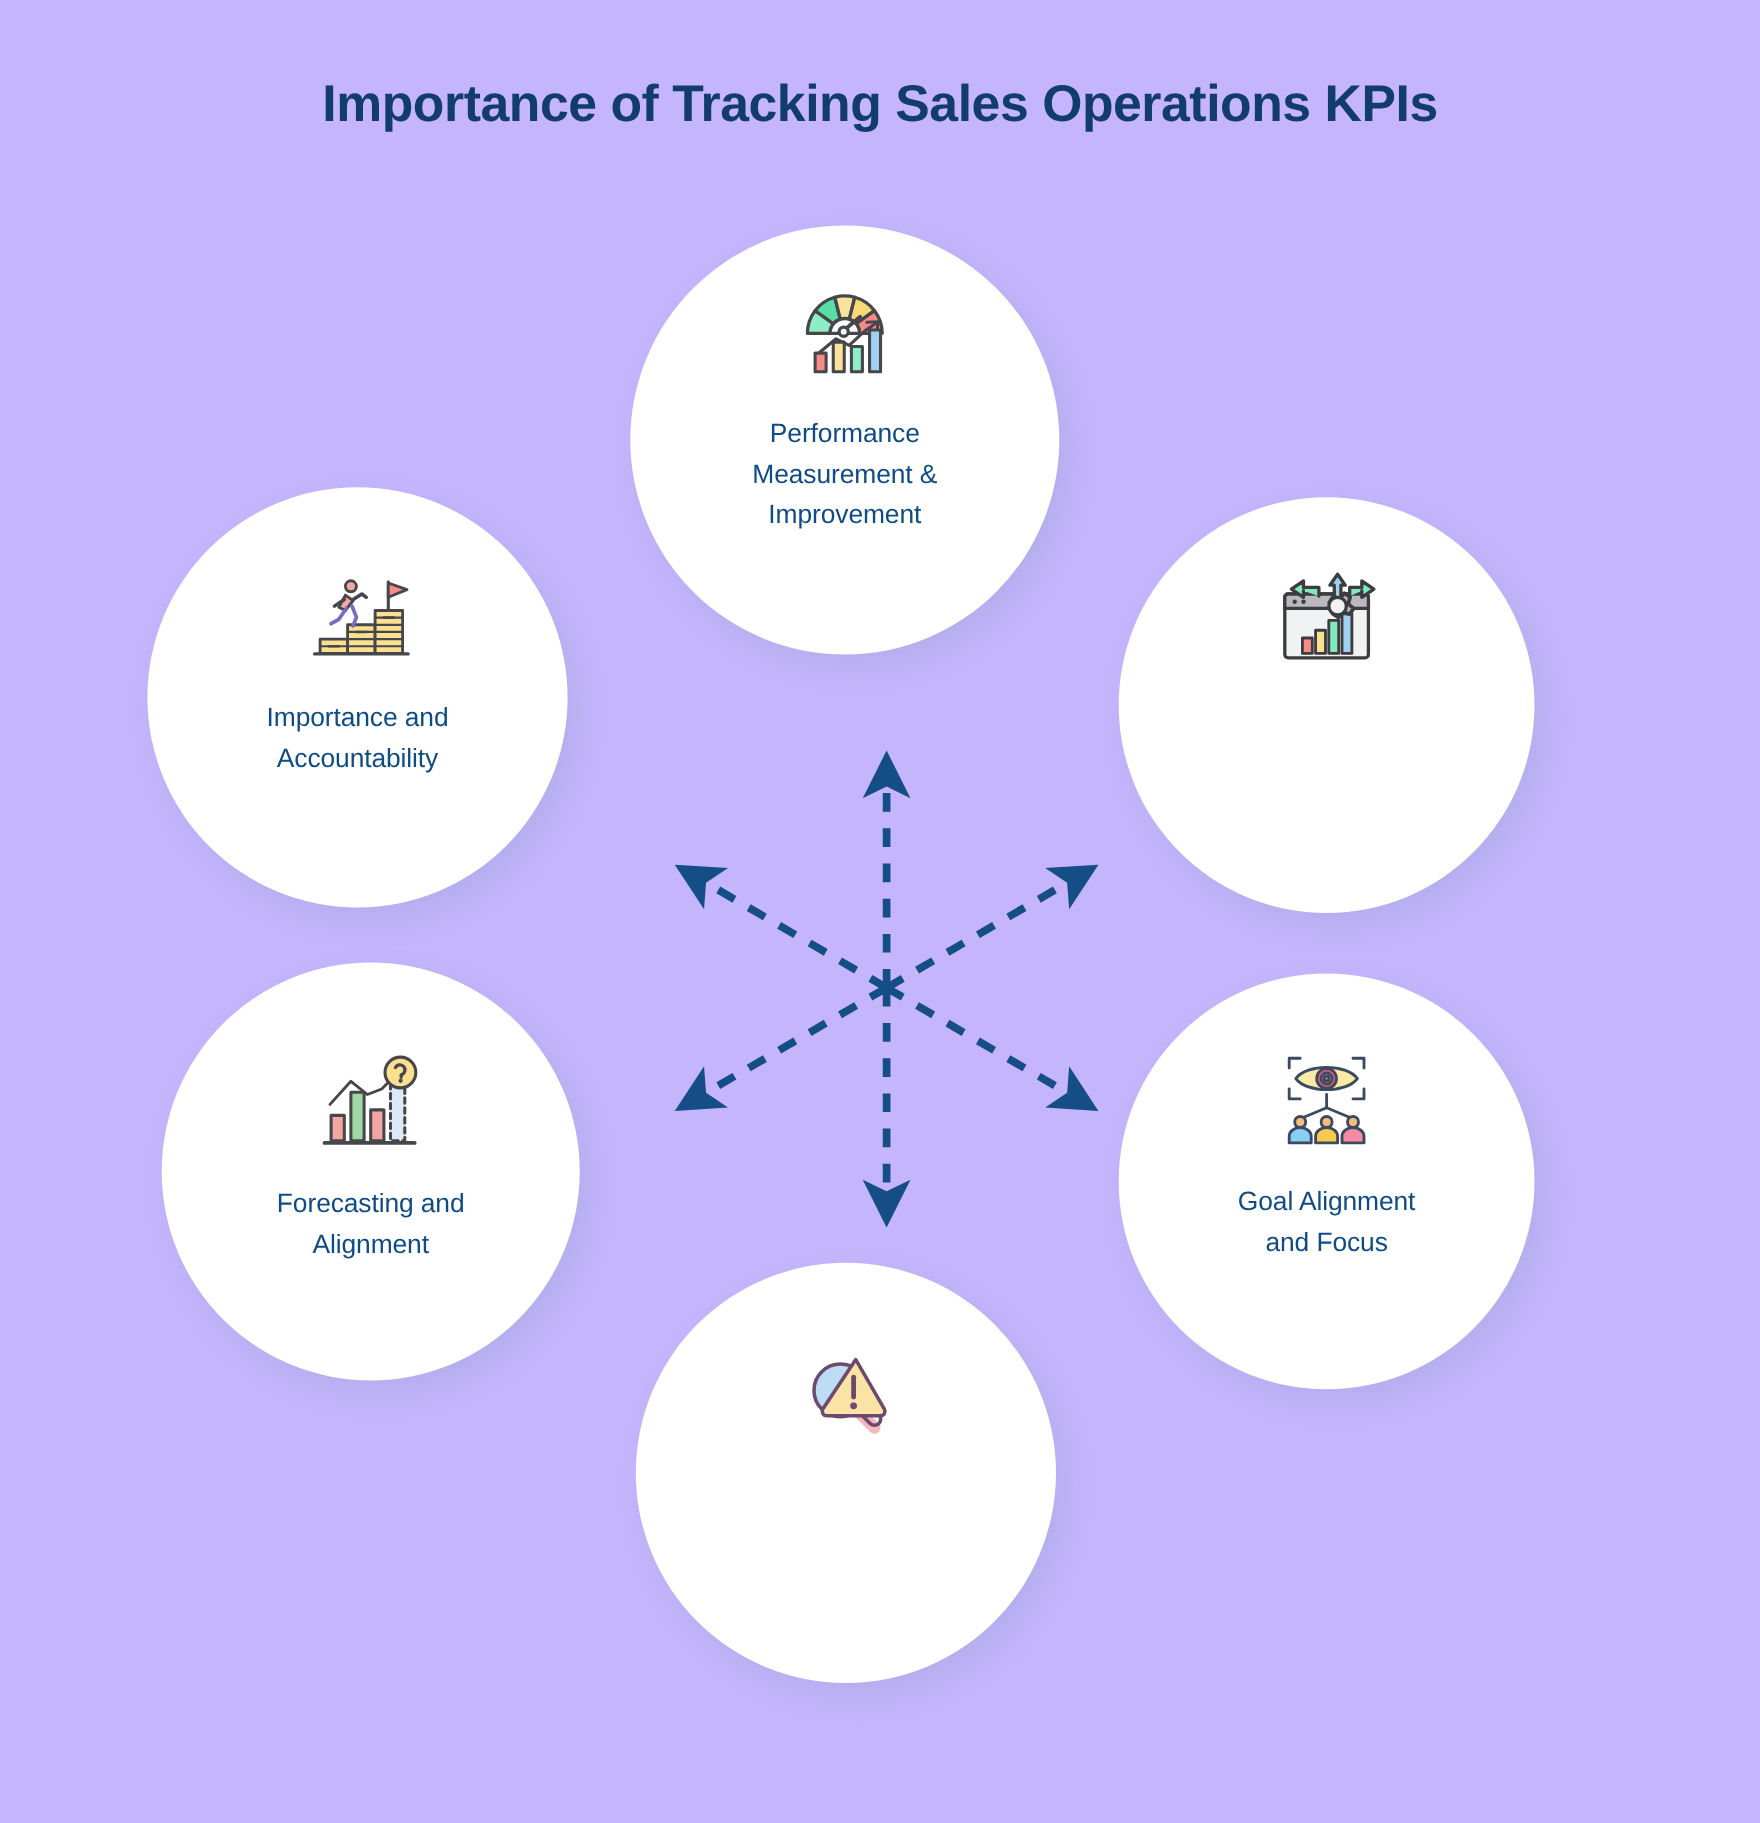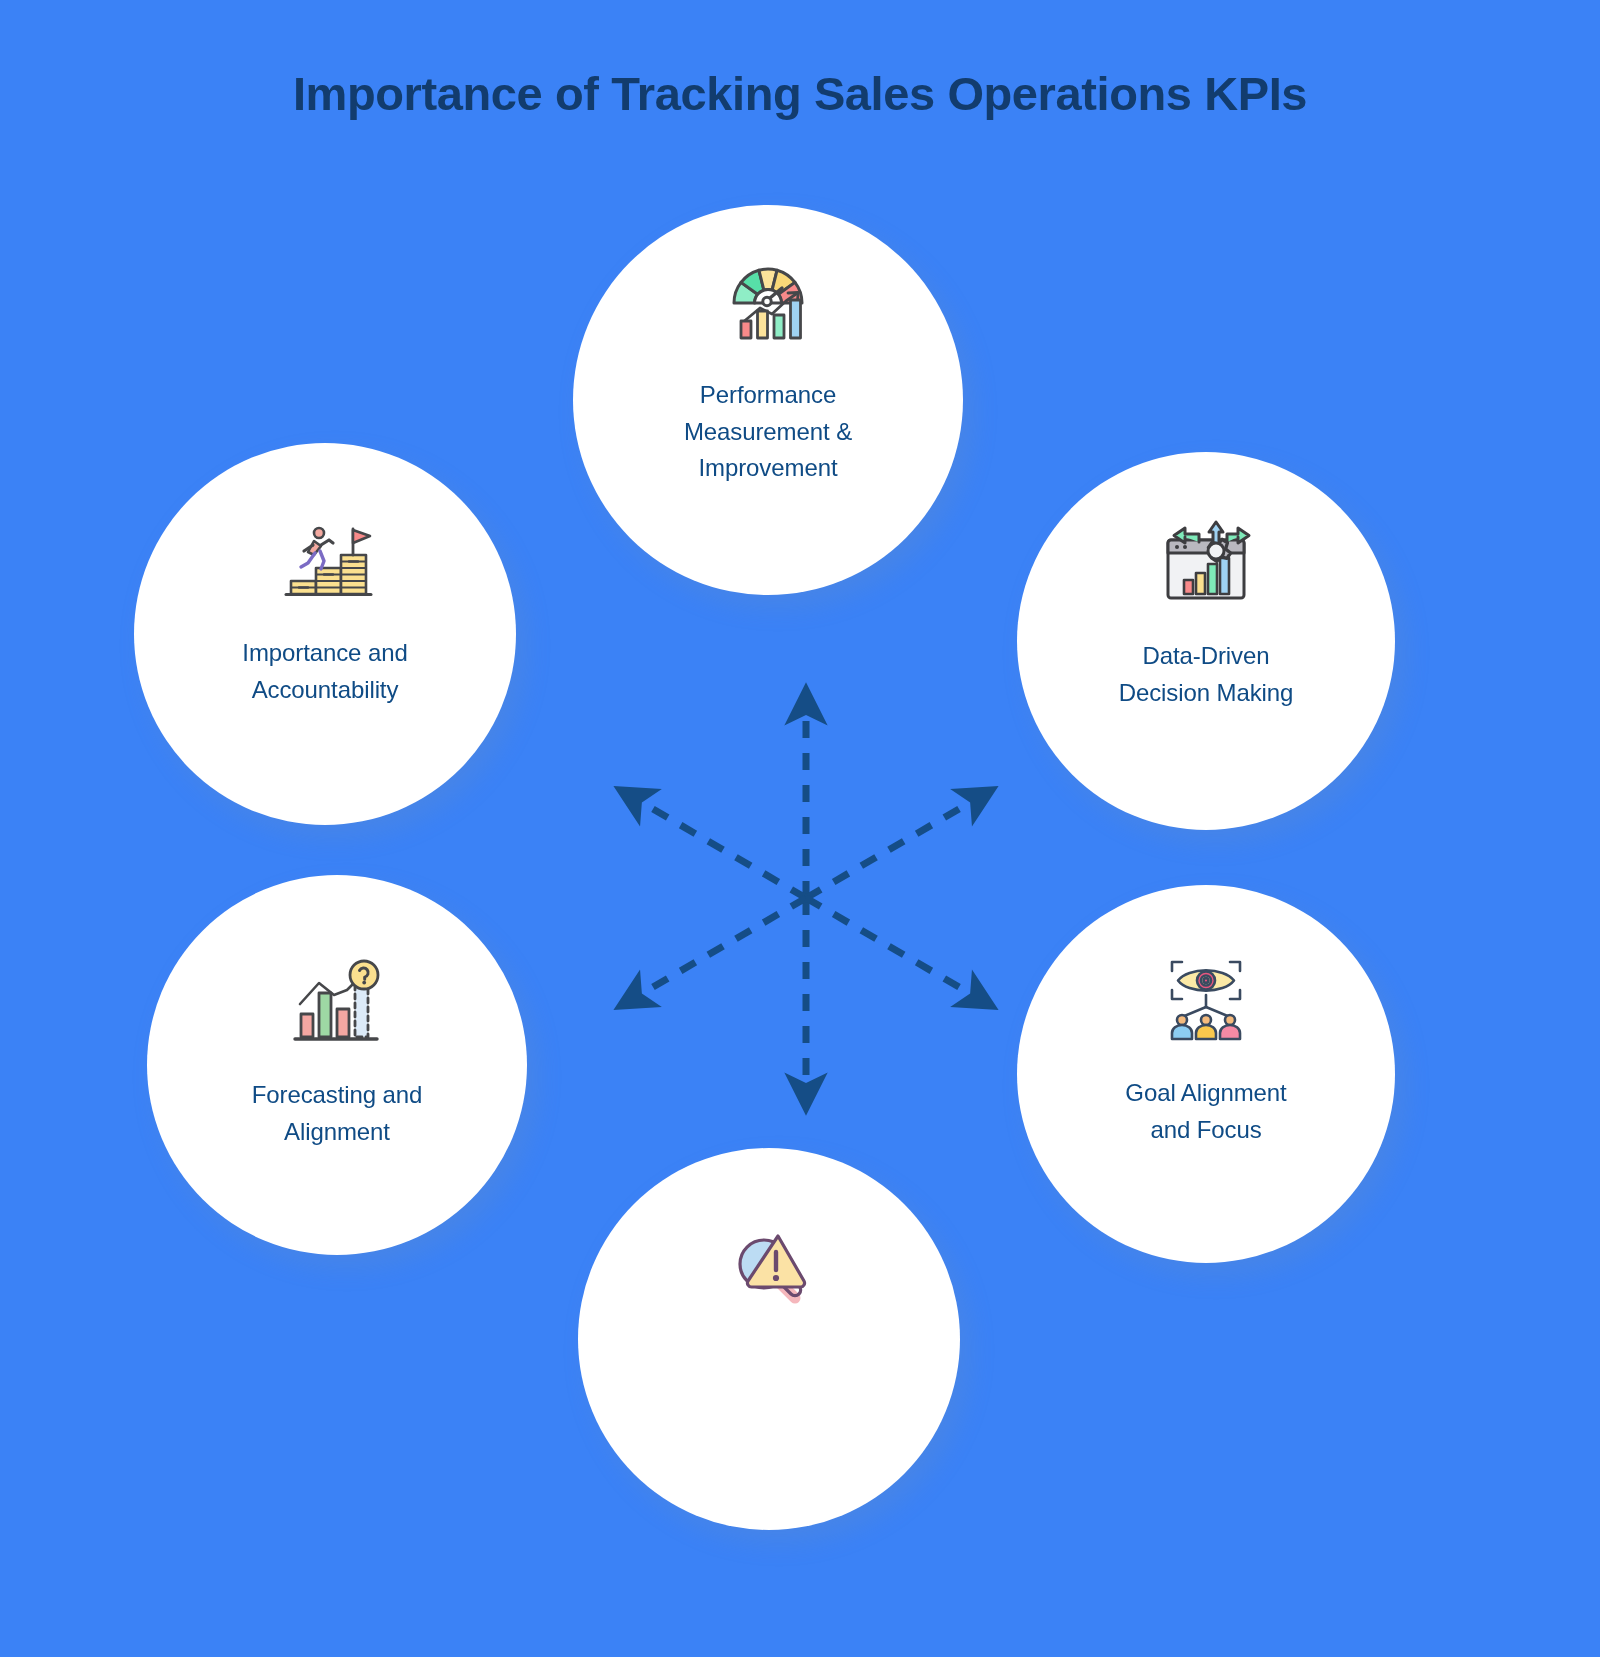--- a/index.html
+++ b/index.html
@@ -7,21 +7,21 @@
     width: 1600px;
     height: 1657px;
     background: #f2f7fc;
     font-family: "Liberation Sans", sans-serif;
     overflow: hidden;
   }
   #stage {
     position: relative;
     width: 1600px;
     height: 1657px;
-    background: #3b82f6;
+    background: #c4b5fd;
   }
 
   
   #page-title {
     position: absolute;
     top: 66px;
     left: 0;
     width: 1600px;
     text-align: center;
     font-size: 47px;
@@ -219,22 +219,20 @@
 
           <path d="M41,28 L41,20 L27,20 L27,14 L16,21.5 L27,29 L27,23" fill="#7eeab9"></path>
           <path d="M55,28 L55,18 L51,18 L58,8 L65,18 L61,18 L61,28" fill="#9fd2f2"></path>
           <path d="M69,28 L69,20 L80,20 L80,14 L91,21.5 L80,29 L80,23" fill="#7eeab9"></path>
 
           <path d="M58,20 l5.5,1.6 3.6,-4.4 4.7,3.2 -1.6,5.5 4.4,3.6 -3.2,4.7 -5.5,-1.6 -3.6,4.4 -4.7,-3.2 1.6,-5.5 -4.4,-3.6 z" transform="translate(-11,6) scale(1.12)" fill="#b9b8bf"></path>
           <circle cx="58" cy="37" r="8" fill="#f1f2f4"></circle>
         </g>
       </svg>
     </div>
-    <div class="node-label">Data-Driven
-Decision Making</div>
   </div>
 
   <div class="node" id="node-forecasting">
     <div class="icon-wrap">
       <svg width="96" height="92" viewBox="0 0 96 92">
         <g stroke="#46474a" stroke-width="2.8" stroke-linejoin="round" stroke-linecap="round">
 
           <path d="M11,47 L30,26 L45,38 L58,33 L70,21" fill="none" stroke-width="2.6"></path>
 
           <rect x="12" y="57" width="12" height="23" fill="#f4a7a2"></rect>

